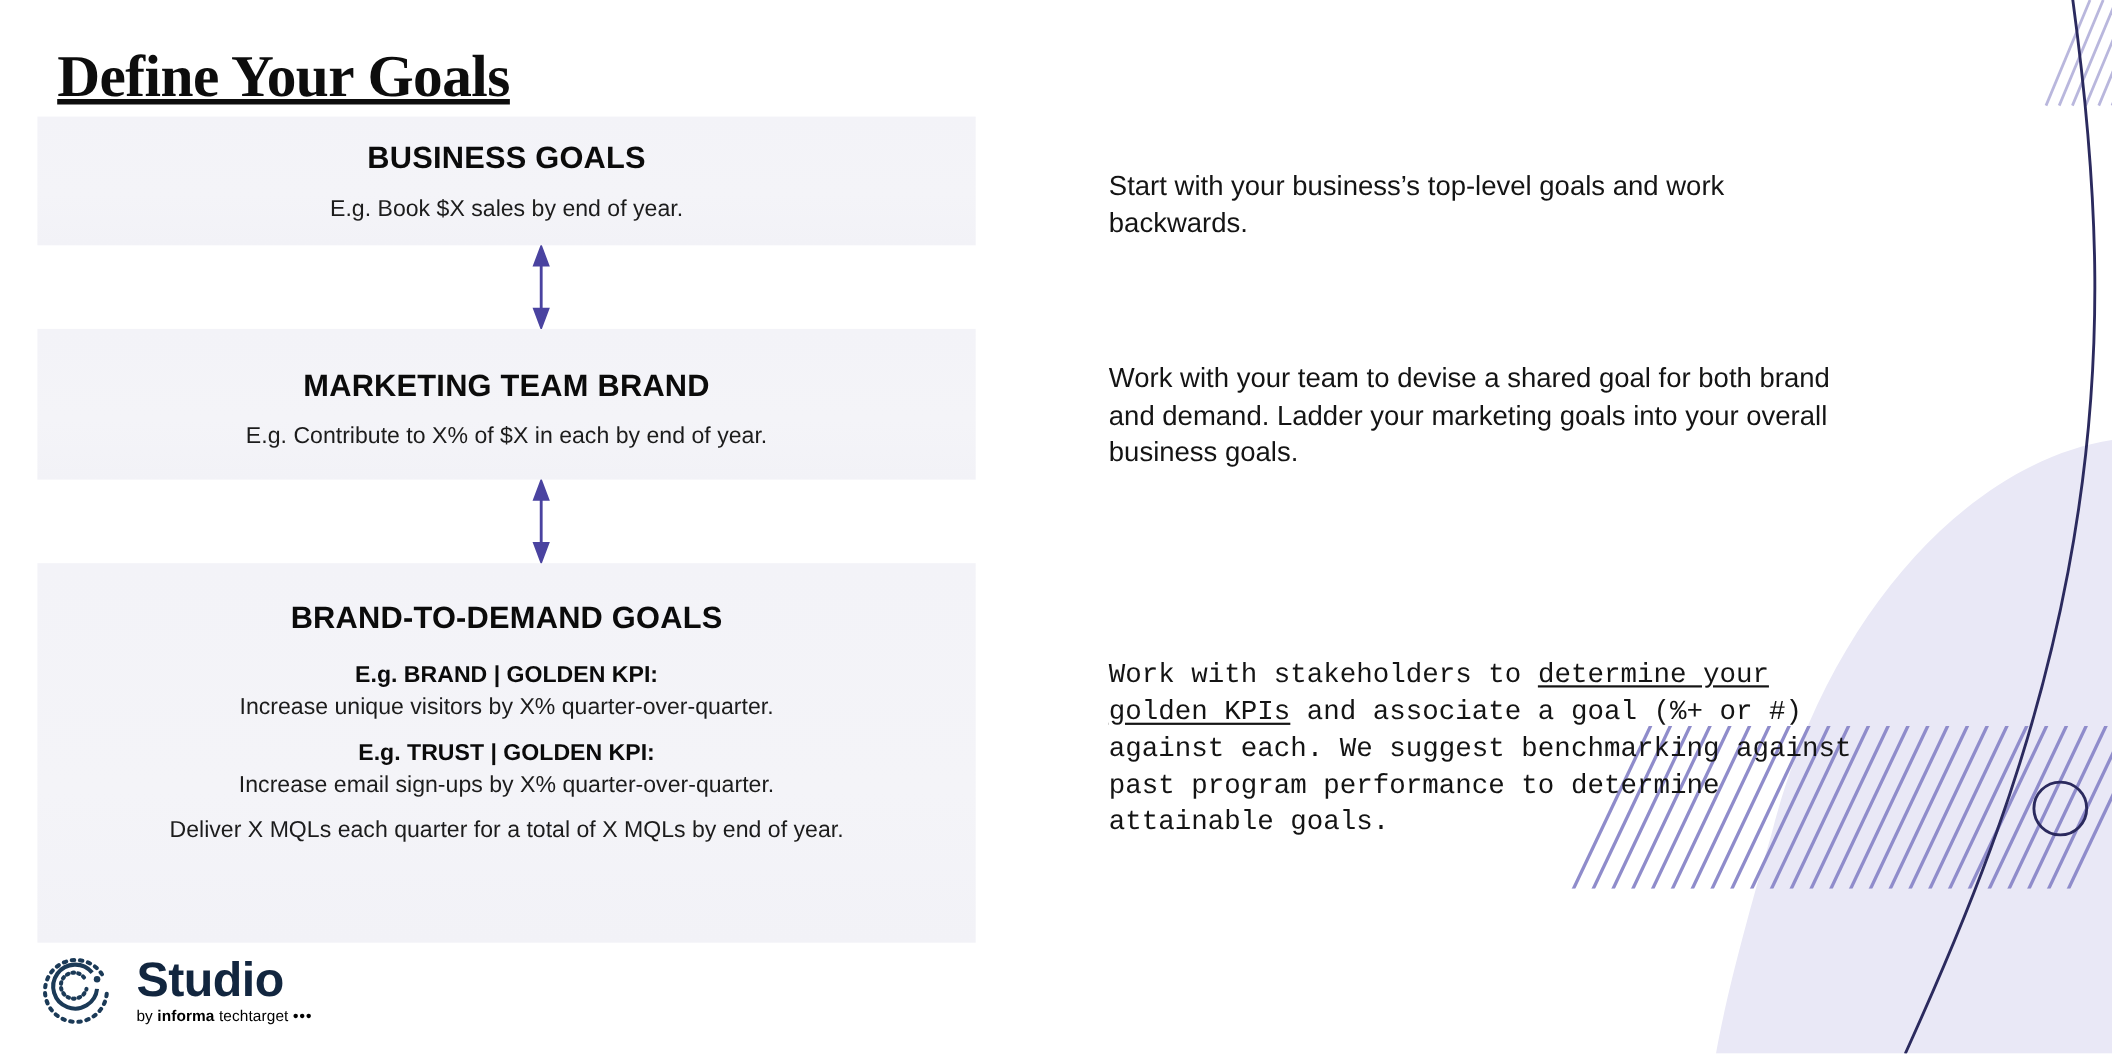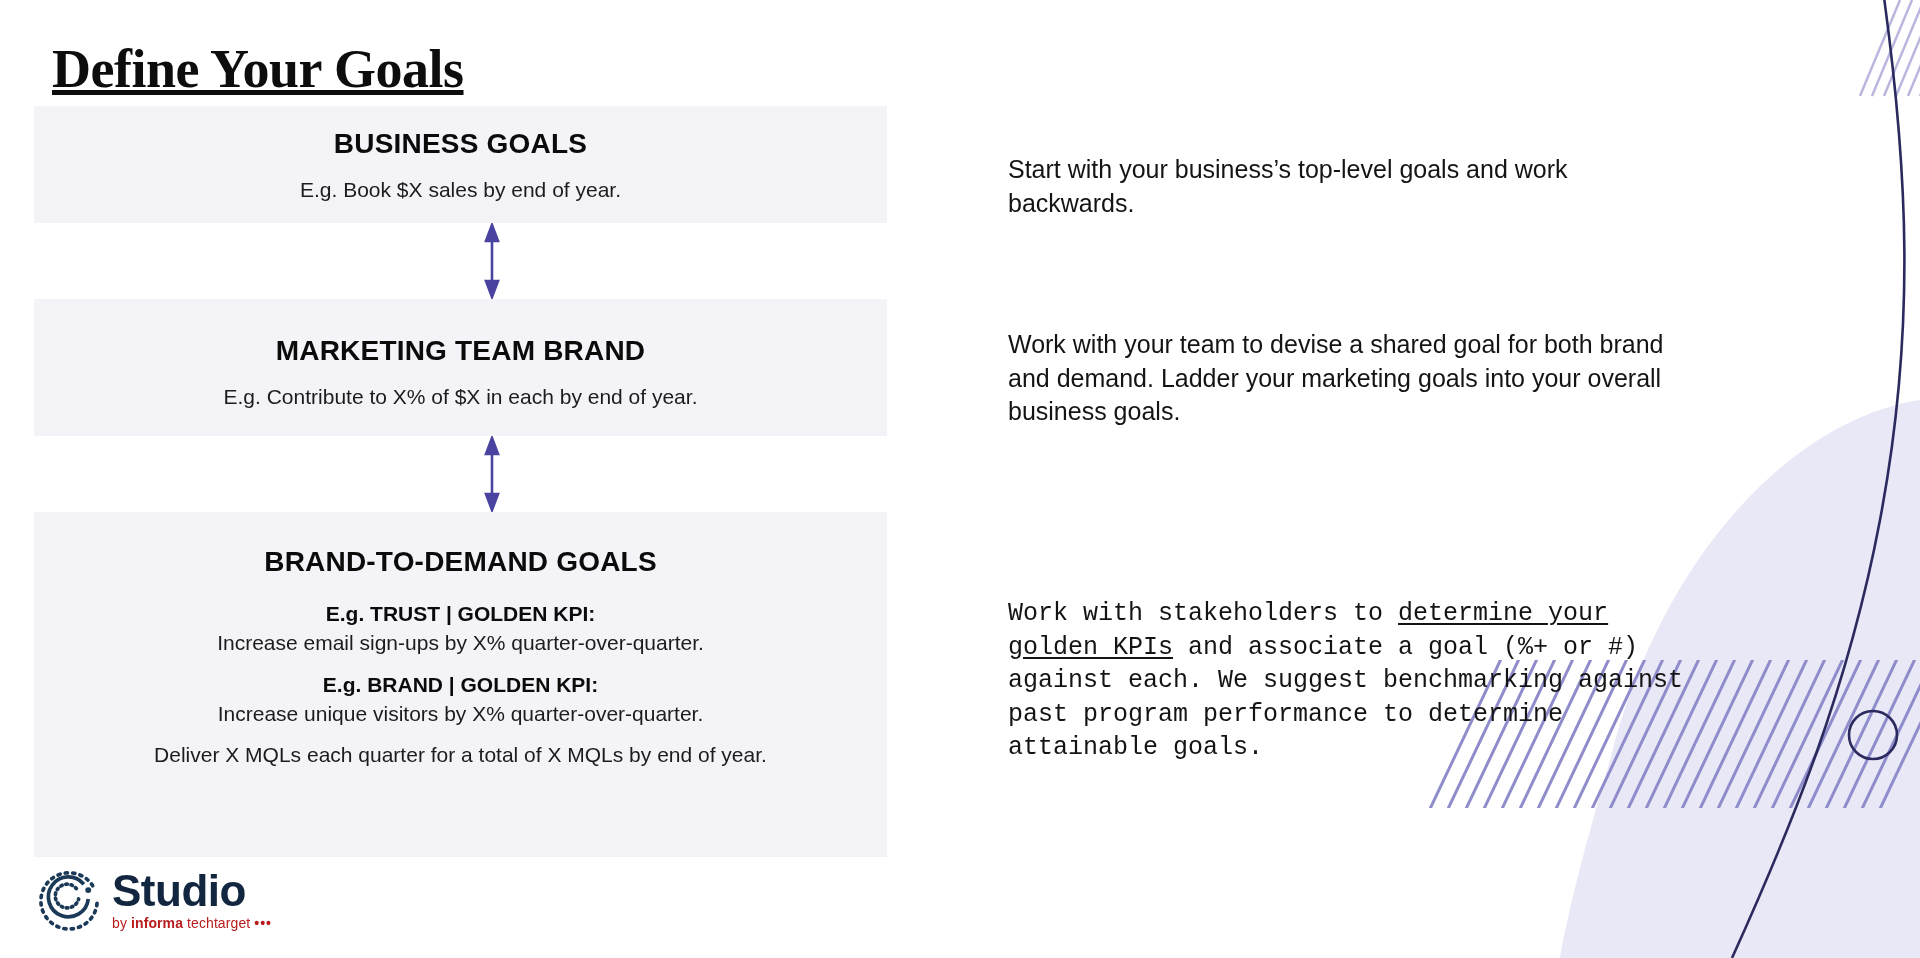--- a/index.html
+++ b/index.html
@@ -131,34 +131,34 @@
     text-underline-offset: 3px;
   }
 
   
   .logo {
     position: absolute;
     left: 32px;
     top: 862px;
     display: flex;
     align-items: center;
-    gap: 6px;
+    gap: 18px;
   }
   .logo-mark { width: 74px; height: 74px; display: block; }
   .logo-text { display: flex; flex-direction: column; line-height: 1; }
   .logo-word {
     font-size: 44px;
     font-weight: 700;
     color: #12263f;
     letter-spacing: -0.5px;
     font-family: "Liberation Sans", sans-serif;
   }
   .logo-tag {
     font-size: 14px;
-    color: #b91c1c;
+    color: #000000;
     margin-top: 3px;
     letter-spacing: 0.1px;
   }
   .logo-tag b { font-weight: 700; }
   .logo-dots { letter-spacing: 1px; font-weight: 700; }
 </style>
 </head>
 <body>
 
 <div class="slide">
@@ -246,27 +246,27 @@
           <polygon points="458,2 452,18 464,18"></polygon>
           <polygon points="458,74 452,58 464,58"></polygon>
         </g>
       </svg>
     </div>
 
     <div class="goal-box box-btd">
       <div class="box-title">BRAND-TO-DEMAND GOALS</div>
 
       <div class="kpi-group">
+        <div class="kpi-head">E.g. BRAND |  GOLDEN KPI:</div>
+        <div class="kpi-body">Increase unique visitors by X% quarter-over-quarter.</div>
+      </div>
+
+      <div class="kpi-group">
         <div class="kpi-head">E.g. TRUST | GOLDEN KPI:</div>
         <div class="kpi-body">Increase email sign-ups by X% quarter-over-quarter.</div>
-      </div>
-
-      <div class="kpi-group">
-        <div class="kpi-head">E.g. BRAND |  GOLDEN KPI:</div>
-        <div class="kpi-body">Increase unique visitors by X% quarter-over-quarter.</div>
       </div>
 
       <div class="kpi-group">
         <div class="kpi-body">Deliver X MQLs each quarter for a total of X MQLs by end of year.</div>
       </div>
     </div>
   </div>
 
   <div class="notes">
     <p class="note note-1">Start with your business’s top-level goals and work backwards.</p>

